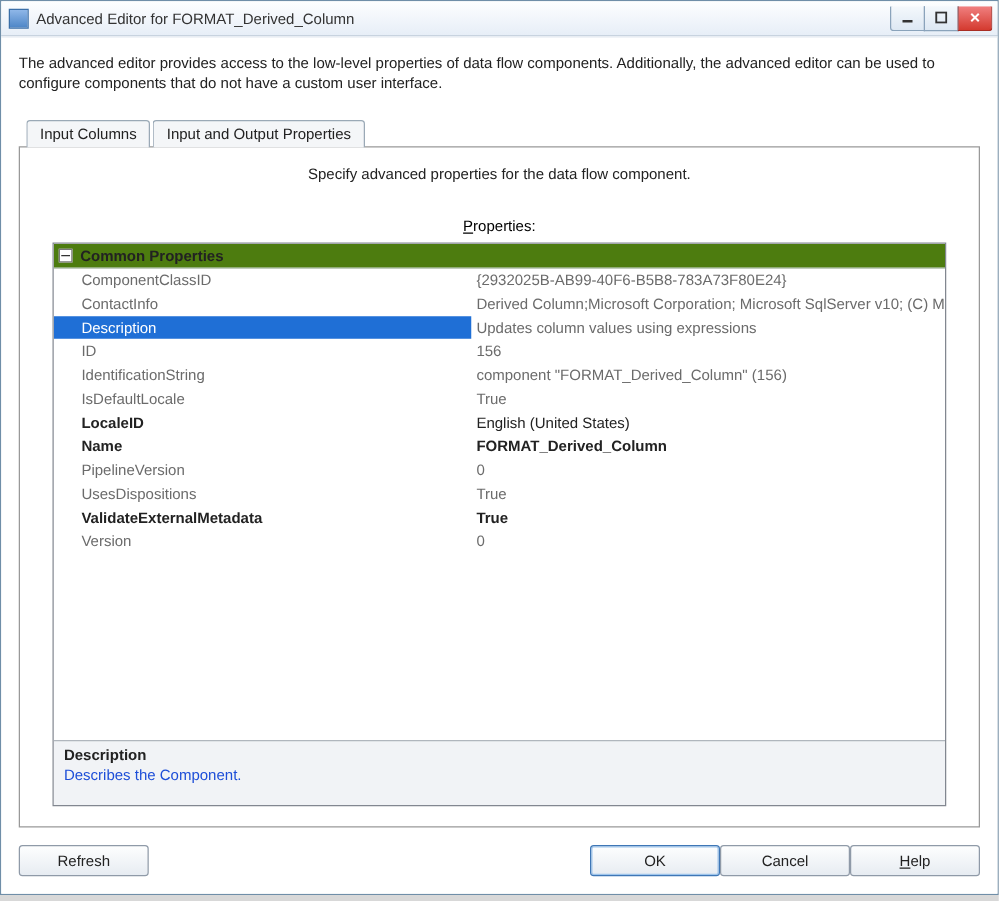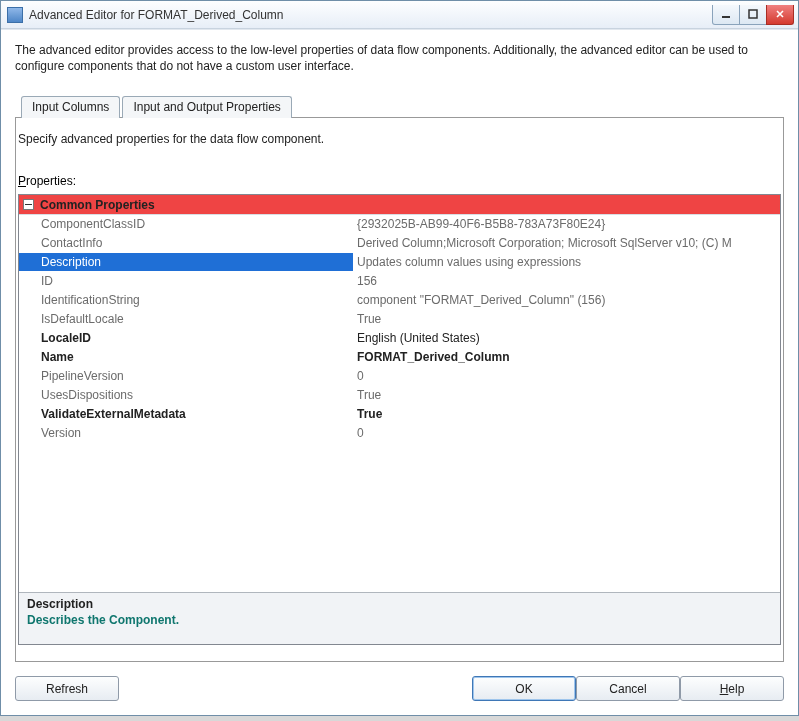--- a/index.html
+++ b/index.html
@@ -11,39 +11,39 @@
   .winbtns { display: flex; height: 20px; margin-right: 4px; }
   .winbtn { width: 28px; height: 20px; border: 1px solid #8aa3bb; border-top: none; background: linear-gradient(#f4f8fc,#dde8f3); display:flex; align-items:center; justify-content:center; margin-left:-1px;}
   .winbtn.min { border-bottom-left-radius: 3px;}
   .winbtn.close { background: linear-gradient(#f08080,#d43a2f); border-color:#a82d24; border-bottom-right-radius:3px; color:#fff;}
   .winbtn svg { display:block; }
   .client { flex:1; background:#fff; margin:0; border-top:1px solid #e2e8ef; display:flex; flex-direction:column; padding: 12px 14px 14px 14px; }
   .intro { color:#222; line-height:1.35; margin-bottom: 20px; }
   .tabstrip { display:flex; align-items:flex-end; padding-left:6px; position:relative; height:24px;}
   .tab { border:1px solid #9aa9b6; border-bottom:none; padding:3px 10px 4px; background:#f4f6f8; color:#222; margin-right:2px; border-top-left-radius:3px; border-top-right-radius:3px; position:relative;}
   .tab.active { background:#fff; border-color:#8c9db0; border-bottom:1px solid #fff; top:1px; z-index:2;}
-  .tabpanel { border:1px solid #999; border-top:1px solid #999; background:#fff; padding:14px 2px 16px; margin-top:-1px; flex:1; display:flex; flex-direction:column; }
+  .tabpanel { border:1px solid #999; border-top:1px solid #999; background:#fff; padding:14px 2px 16px; margin-top:-1px; flex:1; display:flex; flex-direction:column;align-items:center; }
   .hint { color:#222; margin-bottom:28px; }
   .proplabel { margin-bottom:6px; }
   .proplabel .u { text-decoration: underline; }
   .grid-wrap { border:1px solid #828790; flex:1; display:flex; flex-direction:column; overflow:hidden; min-height:0;}
   .grid { background:#fff; overflow:hidden; flex:1;}
-  .ghead { background:#ef4444; border-bottom:1px solid #d8dde3; display:flex; align-items:center; height:20px; padding-left:4px; color:#222; font-weight:bold;}
+  .ghead { background:#4d7c0f; border-bottom:1px solid #d8dde3; display:flex; align-items:center; height:20px; padding-left:4px; color:#222; font-weight:bold;}
   .ghead .toggle { width:11px; height:11px; border:1px solid #787878; background:#fff; margin-right:6px; display:flex; align-items:center; justify-content:center;}
   .ghead .toggle::before { content:""; width:7px; height:1px; background:#333;}
   .row { display:flex; height:19px; line-height:19px; border-bottom:1px solid transparent;}
   .cname { width:334px; padding-left:22px; color:#6b6b6b; overflow:hidden; white-space:nowrap;}
   .cval  { flex:1; padding-left:4px; color:#6b6b6b; overflow:hidden; white-space:nowrap;}
   .row.bold .cname, .row.bold .cval { color:#222; font-weight:bold;}
   .row.norm .cname, .row.norm .cval { color:#6b6b6b;}
   .row.bold.normval .cval { font-weight:normal;}
   .row.sel .cname { background:#1f6fd6; color:#fff;}
   .descbox { border-top:1px solid #b0b6bd; background:#f1f3f6; padding:4px 8px 16px; min-height:52px;}
   .descbox .dh { font-weight:bold; color:#222; }
-  .descbox .dt { color:#0f766e; margin-top:2px;font-weight:bold;}
+  .descbox .dt { color:#1d4ed8; margin-top:2px;}
   .buttons { display:flex; justify-content:flex-start; padding-top:14px;}
   .buttons .spacer { flex:1; }
   .btn { min-width:104px; height:25px; border:1px solid #8f9aa8; background:linear-gradient(#fdfefe,#e7ecf2); color:#222; border-radius:3px; display:flex; align-items:center; justify-content:center; padding:0 12px;}
   .btn.def { border:1px solid #3f77b6; box-shadow:0 0 0 1px #9ec5ec inset;}
   .btn .u { text-decoration:underline;}
 </style>
 </head>
 <body>
 
 <div class="window">

